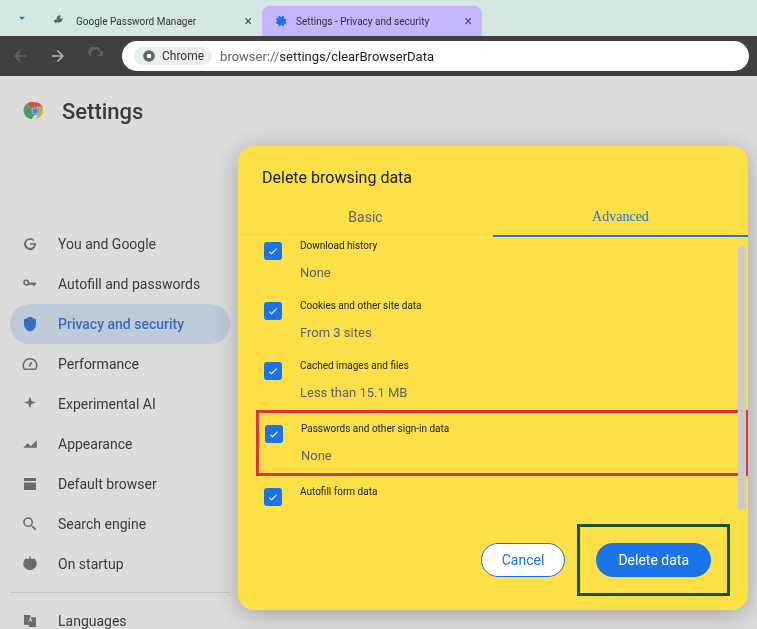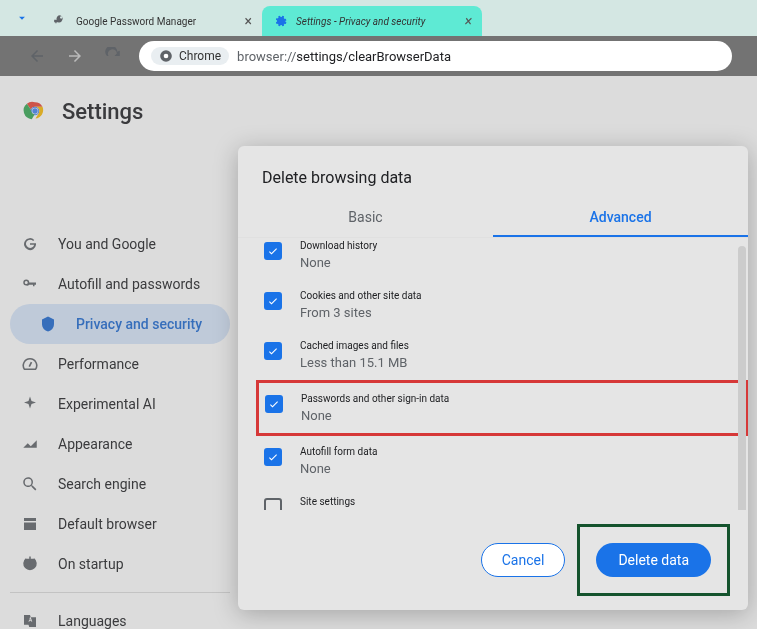--- a/index.html
+++ b/index.html
@@ -2,61 +2,61 @@
 <html><head>
   <meta charset="utf-8">
   <style>
     * { margin: 0; padding: 0; box-sizing: border-box; font-family: 'Segoe UI', Roboto, Arial, sans-serif; }
     body { width: 757px; height: 629px; background: #fff; overflow: hidden; position: relative; }
 
     
     .tab-bar { height: 36px; background: #d4e7e3; display: flex; align-items: flex-end; padding-left: 8px; }
     .tab-menu { width: 28px; height: 28px; display: flex; align-items: center; justify-content: center; margin-bottom: 4px; margin-right: 6px; }
     .tab { height: 30px; display: flex; align-items: center; padding: 0 10px; gap: 8px; border-radius: 8px 8px 0 0; min-width: 220px; max-width: 240px; }
-    .tab.active { background: #5eead4; font-style: italic; }
+    .tab.active { background: #c4b5fd; }
     .tab-favicon { width: 16px; height: 16px; display: flex; align-items: center; justify-content: center; }
     .tab-title { font-size: 10px; color: #333; flex: 1; white-space: nowrap; overflow: hidden; text-overflow: ellipsis; }
     .tab-close { font-size: 14px; color: #555; cursor: pointer; }
 
     
-    .address-bar { height: 40px; background: #737373; display: flex; align-items: center; padding: 0 25px; gap: 14px; }
+    .address-bar { height: 40px; background: #404040; display: flex; align-items: center; padding: 0 8px; gap: 14px; }
     .nav-btn { width: 24px; height: 24px; display: flex; align-items: center; justify-content: center; color: #5f6368; }
     .nav-btn.disabled { color: #bbb; }
     .url-box { flex: 1; height: 30px; background: #fff; border-radius: 15px; display: flex; align-items: center; padding: 0 12px; gap: 8px; }
     .chrome-chip { display: flex; align-items: center; gap: 6px; background: #e9eef1; padding: 2px 8px; border-radius: 12px; font-size: 12px; color: #333; }
     .url-text { font-size: 13px; color: #5f6368; }
     .url-text .path { color: #202124; }
 
     
     .settings-page { position: absolute; top: 76px; left: 0; right: 0; bottom: 0; background: #fff; }
     .overlay { position: absolute; top: 76px; left: 0; right: 0; bottom: 0; background: rgba(128,128,128,0.28); }
     .settings-header { display: flex; align-items: center; padding: 22px 22px; gap: 14px; }
     .settings-title { font-size: 22px; color: #202124; font-weight: 500; }
     .search-box { position: absolute; left: 268px; top: 92px; right: 12px; height: 36px; background: #eceff1; border-radius: 18px; display: flex; align-items: center; padding: 0 14px; gap: 10px; color: #5f6368; font-size: 14px; }
     .sidebar { position: absolute; top: 144px; left: 0; width: 240px; padding: 4px 10px; }
     .side-item { display: flex; align-items: center; height: 40px; padding: 0 10px; gap: 18px; color: #202124; font-size: 14px; border-radius: 20px; }
-    .side-item.active { background: #d7e6fb; color: #1967d2; font-weight: 500; justify-content: center; }
+    .side-item.active { background: #d7e6fb; color: #1967d2; font-weight: 500; }
     .side-icon { width: 20px; height: 20px; display: flex; align-items: center; justify-content: center; }
     .side-divider { height: 1px; background: #ddd; margin: 8px 0; }
 
     
-    .modal { position: absolute; top: 146px; left: 238px; width: 510px; height: 464px; background: #e5e5e5; border-radius: 6px; box-shadow: 0 4px 24px rgba(0,0,0,0.25); display: flex; flex-direction: column; }
+    .modal { position: absolute; top: 146px; left: 238px; width: 510px; height: 464px; background: #fde047; border-radius: 16px; box-shadow: 0 4px 24px rgba(0,0,0,0.25); display: flex; flex-direction: column; }
     .modal-title { font-size: 16px; color: #202124; padding: 22px 24px 12px; }
     .modal-tabs { display: flex; border-bottom: 1px solid #e0e0e0; }
     .modal-tab { flex: 1; text-align: center; padding: 10px 0; font-size: 14px; color: #5f6368; border-bottom: 2px solid transparent; cursor: pointer; }
-    .modal-tab.active { color: #1a73e8; border-bottom-color: #1a73e8; font-weight: 500; }
+    .modal-tab.active { color: #1a73e8; border-bottom-color: #1a73e8; font-weight: 500; font-family: Liberation Serif, serif; }
     .modal-body { flex: 1; overflow-y: auto; padding: 2px 4px 8px 22px; position: relative; }
     .row { display: flex; align-items: flex-start; padding: 10px 4px; gap: 18px; }
     .chk { width: 18px; height: 18px; border: 2px solid #5f6368; border-radius: 3px; display: flex; align-items: center; justify-content: center; flex-shrink: 0; margin-top: 2px; }
     .chk.checked { background: #1a73e8; border-color: #1a73e8; }
     .chk.checked svg { display: block; }
     .chk svg { display: none; }
     .row-text { flex: 1; }
     .row-label { font-size: 10px; color: #202124; }
-    .row-sub { font-size: 13px; color: #5f6368; margin-top: 4px; }
+    .row-sub { font-size: 13px; color: #5f6368; margin-top: 14px; }
     .highlight-box { border: 3px solid #d63838; padding: 6px 2px; margin: 0 -4px; }
     .scrollbar { position: absolute; right: 2px; top: 8px; width: 8px; height: 330px; background: #ccc; border-radius: 4px; }
     .modal-footer { display: flex; justify-content: flex-end; align-items: center; gap: 12px; padding: 14px 18px; }
     .btn-cancel { border: 1px solid #1a73e8; color: #1a73e8; background: #fff; border-radius: 18px; padding: 8px 20px; font-size: 14px; cursor: pointer; }
     .btn-delete { background: #1a73e8; color: #fff; border: none; border-radius: 18px; padding: 9px 22px; font-size: 14px; cursor: pointer; }
     .footer-highlight { border: 3px solid #14532d; padding: 16px; display: inline-flex; }
   </style>
 </head>
 <body>
 
@@ -178,32 +178,32 @@
         <span class="side-icon">
           <svg width="18" height="18" viewBox="0 0 24 24">
             <path fill="#5f6368" d="M3 17l6-6 4 4 8-8v10H3z"></path>
           </svg>
         </span>
         <span>Appearance</span>
       </div>
     <div class="side-item">
         <span class="side-icon">
           <svg width="18" height="18" viewBox="0 0 24 24">
+            <path fill="#5f6368" d="M4 4h16v4H4zM4 10h16v10H4z"></path>
+          </svg>
+        </span>
+        <span>Default browser</span>
+      </div>
+    <div class="side-item">
+        <span class="side-icon">
+          <svg width="18" height="18" viewBox="0 0 24 24">
             <path fill="#5f6368" d="M15.5 14h-.8l-.3-.3a6.5 6.5 0 10-.7.7l.3.3v.8l5 5 1.5-1.5-5-5zM9.5 14a4.5 4.5 0 110-9 4.5 4.5 0 010 9z"></path>
           </svg>
         </span>
         <span>Search engine</span>
-      </div>
-    <div class="side-item">
-        <span class="side-icon">
-          <svg width="18" height="18" viewBox="0 0 24 24">
-            <path fill="#5f6368" d="M4 4h16v4H4zM4 10h16v10H4z"></path>
-          </svg>
-        </span>
-        <span>Default browser</span>
       </div>
     <div class="side-item">
         <span class="side-icon">
           <svg width="18" height="18" viewBox="0 0 24 24">
             <path fill="#5f6368" d="M12 2v10m5-7a8 8 0 11-10 0" stroke="#5f6368" stroke-width="2"></path>
           </svg>
         </span>
         <span>On startup</span>
       </div>
     <div class="side-divider"></div>

